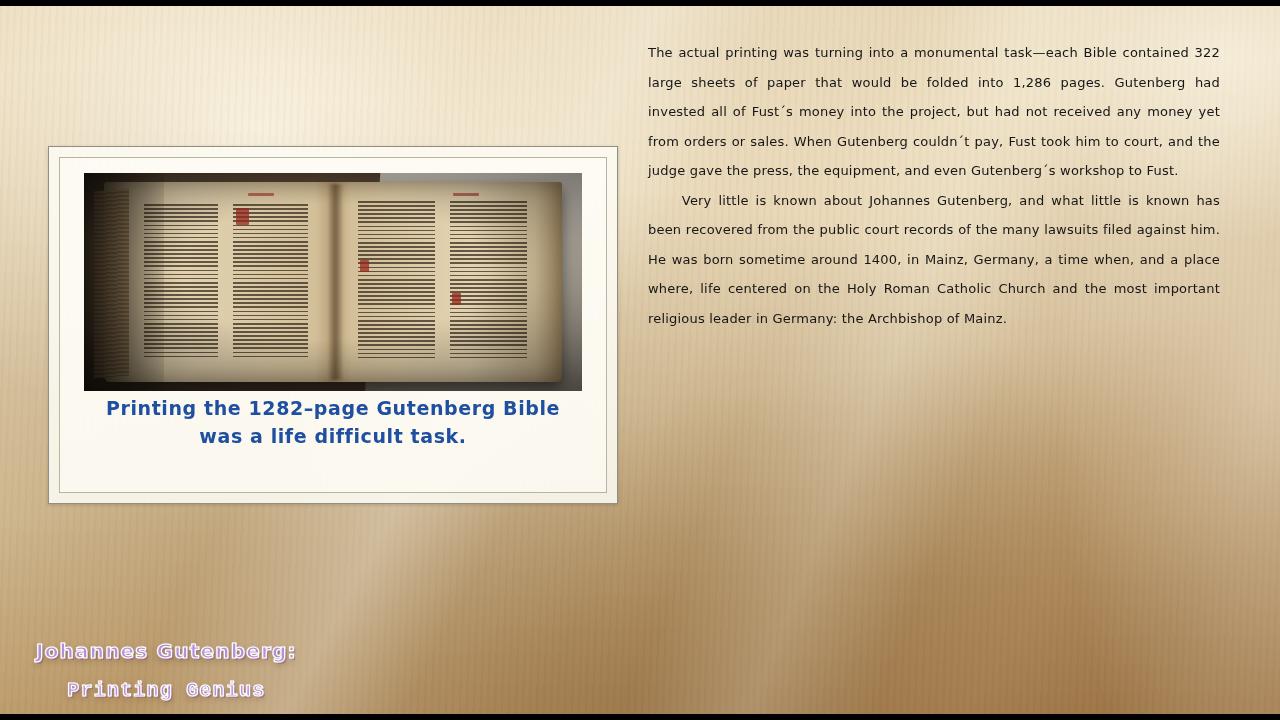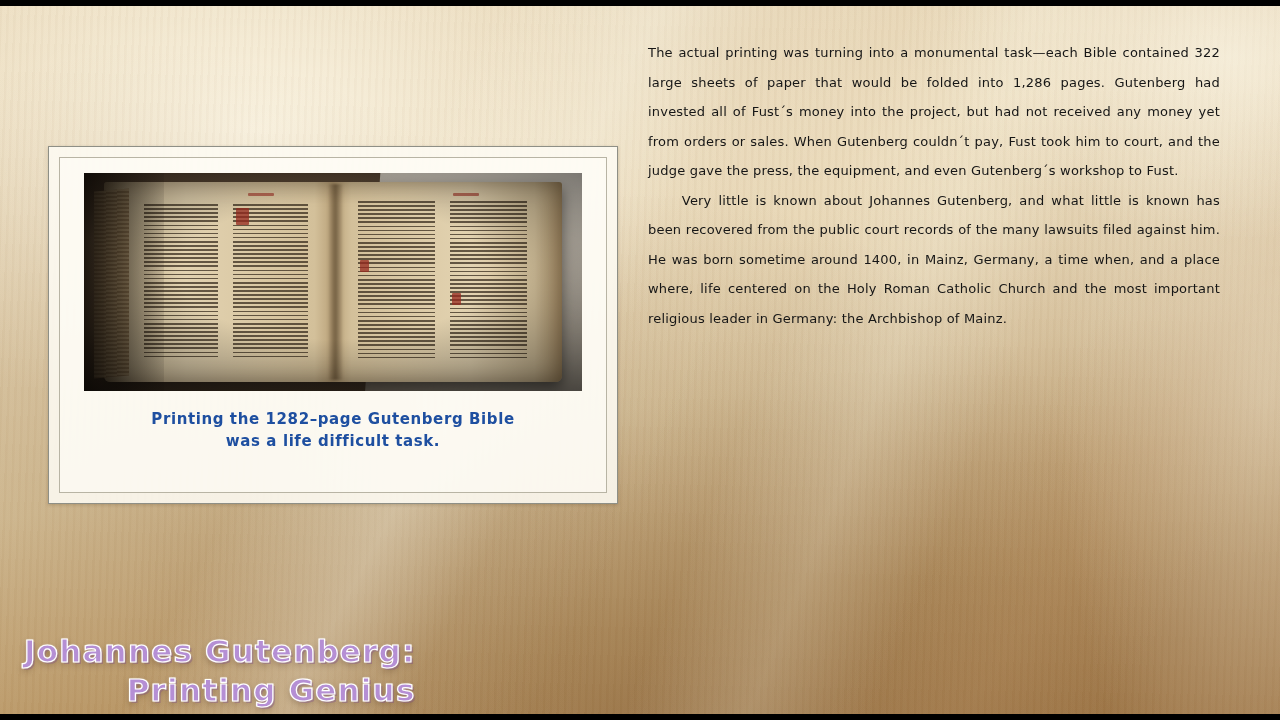--- a/index.html
+++ b/index.html
@@ -165,26 +165,26 @@
     background: repeating-linear-gradient(180deg, #b59b72 0 2px, #8f744f 2px 4px);
     transform: skewY(-5deg);
     opacity: .9;
   }
   .photo .vig {
     position: absolute; inset: 0;
     background: radial-gradient(ellipse 78% 78% at 50% 45%, rgba(0,0,0,0) 40%, rgba(0,0,0,0.55) 100%);
   }
 
   .caption {
-    margin-top: 18px;
+    margin-top: 4px;
     width: 470px;
     text-align: center;
     color: #1e4fa0;
     font-weight: bold;
-    font-size: 15px;
+    font-size: 19px;
     line-height: 1.45;
     letter-spacing: .6px;
     font-family: "DejaVu Sans", sans-serif;
   }
 
   
   .article {
     position: absolute;
     left: 648px; top: 38px;
     width: 572px;
@@ -195,37 +195,37 @@
     text-align: justify;
     letter-spacing: .2px;
     font-family: "DejaVu Sans", sans-serif;
   }
   .article p { margin: 0; }
   .article p + p { text-indent: 2.6em; }
 
   
   .title-block {
     position: absolute;
-    left: 24px; bottom: 10px;
+    left: 36px; bottom: 10px;
     z-index: 30;
     font-family: "DejaVu Sans", sans-serif;
     font-weight: bold;
-    font-size: 31px;
+    font-size: 20px;
     line-height: 39px;
     letter-spacing: 1.2px;
   }
   .title-line {
     color: #b58fd4;
     -webkit-text-stroke: 1.2px #ffffff;
     text-shadow:
       0 0 2px rgba(255,255,255,0.95),
       2px 2px 0 rgba(120,70,140,0.35),
       0 3px 6px rgba(70,40,20,0.35);
   }
-  .title-line.l2 { text-align: right; }
+  .title-line.l2 { text-align: center; font-family: Liberation Mono, monospace; }
 </style>
 </head>
 <body>
 
 <div class="stage">
 
   <div class="tex-a"></div>
   <div class="tex-b"></div>
   <div class="tex-c"></div>
   <div class="tex-d"></div>

